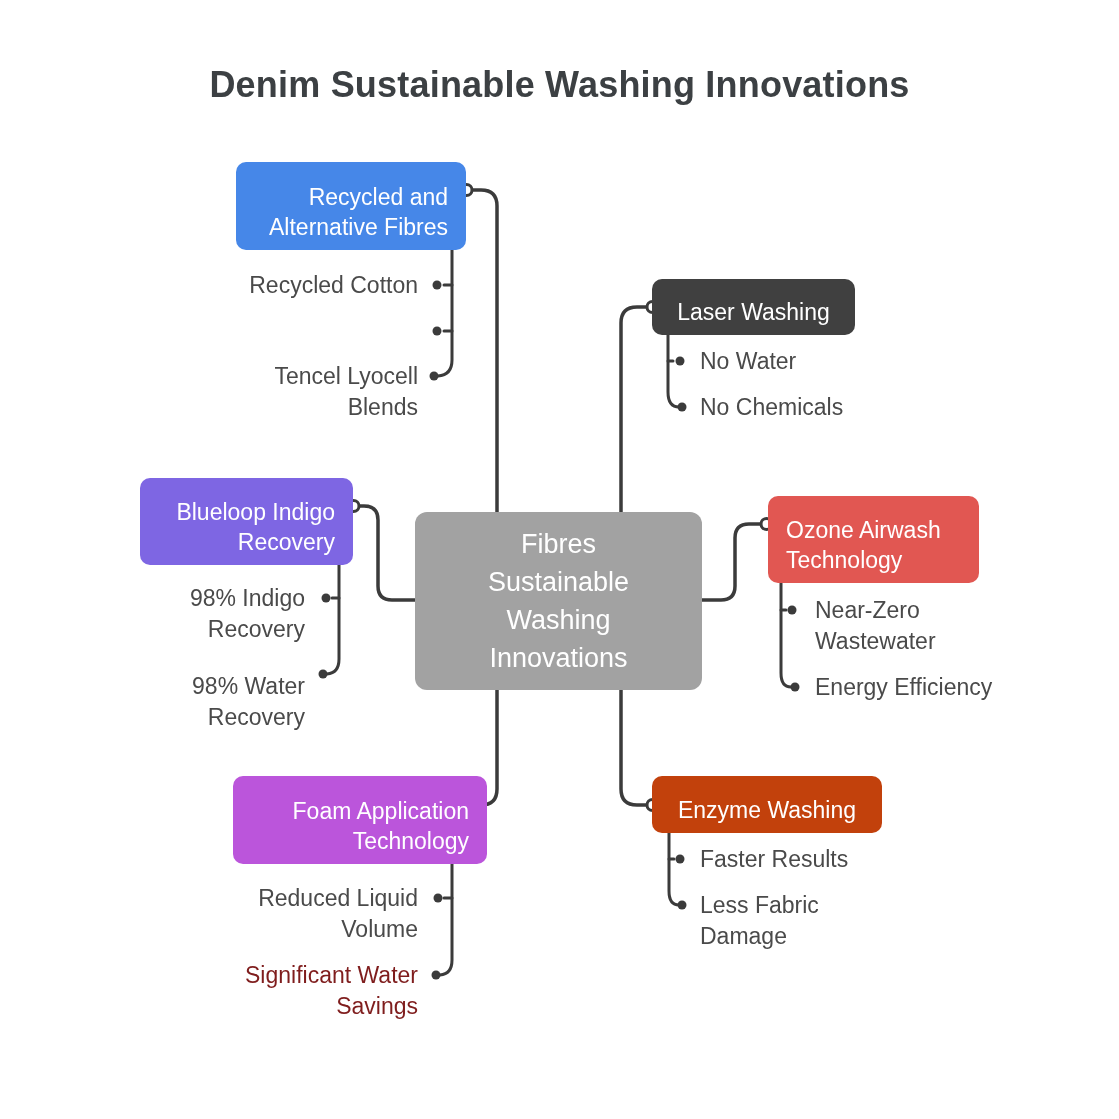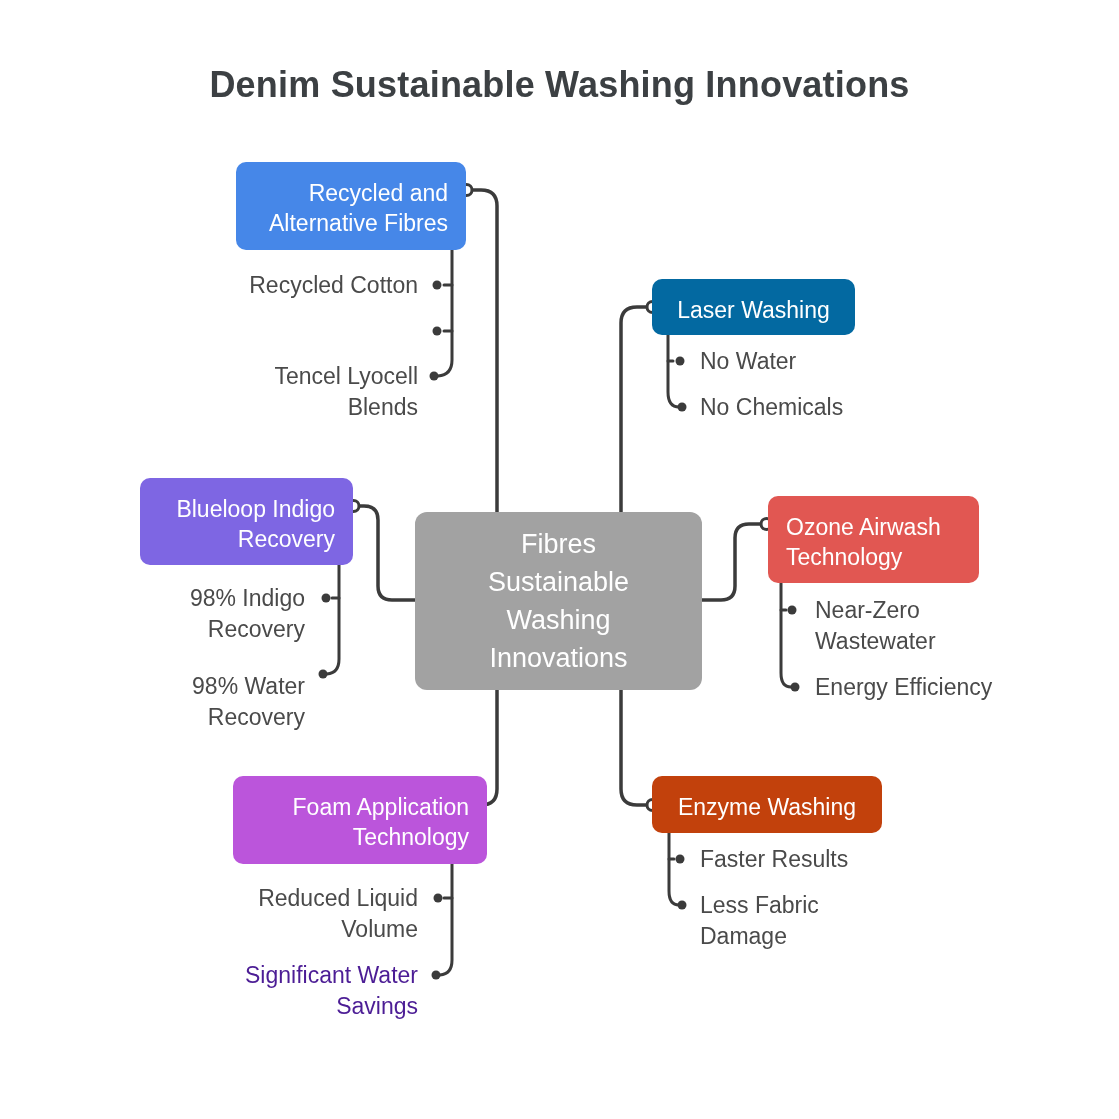--- a/index.html
+++ b/index.html
@@ -12,23 +12,23 @@
     text-align:center; font-size:36px; font-weight:700; letter-spacing:0.2px;
   }
   svg.wires { position:absolute; left:0; top:0; width:1119px; height:1119px; }
   .strokes path { fill:none; stroke-linecap:round; stroke-linejoin:round; }
   .strokes path.main  { stroke-width:3.5; }
   .strokes path.spine { stroke-width:3; }
   .dots circle  { stroke:none; }
   .rings circle { fill:#ffffff; stroke-width:3; }
 
   .topic {
-    position:absolute; display:flex; align-items:flex-start; box-sizing:border-box;
+    position:absolute; display:flex; align-items:flex-end; box-sizing:border-box;
     color:#ffffff; font-size:23px; line-height:30px; border-radius:10px;
-    padding:16px 18px;
+    padding:8px 18px;
   }
   .topic.right    { justify-content:flex-end;  text-align:right; }
   .topic.left     { justify-content:flex-start; text-align:left; }
   .topic.centered { justify-content:center;    text-align:center; }
 
   .t-recycled { left:236px; top:162px; width:230px; height:88px; }
   .t-laser    { left:652px; top:279px; width:203px; height:56px; }
   .t-blueloop { left:140px; top:478px; width:213px; height:87px; }
   .t-ozone    { left:768px; top:496px; width:211px; height:87px; }
   .t-foam     { left:233px; top:776px; width:254px; height:88px; }
@@ -120,21 +120,21 @@
     <span>Fibres</span>
     <span>Sustainable</span>
     <span>Washing</span>
     <span>Innovations</span>
   </div>
 
   <div class="topic right t-recycled" style="background-color: rgb(70, 135, 232);">
     <span>Recycled and Alternative Fibres</span>
   </div>
 
-  <div class="topic centered t-laser" style="background-color: #0369a1;">
+  <div class="topic centered t-laser" style="background-color: #404040;">
     <span>Laser Washing</span>
   </div>
 
   <div class="topic right t-blueloop" style="background-color: rgb(126, 102, 227);">
     <span>Blueloop Indigo Recovery</span>
   </div>
 
   <div class="topic left t-ozone" style="background-color: rgb(225, 87, 82);">
     <span>Ozone Airwash Technology</span>
   </div>
@@ -153,18 +153,18 @@
   <div class="leaf l-b1c0" style="color: rgb(74, 74, 74);">No Water</div>
   <div class="leaf l-b1c1" style="color: rgb(74, 74, 74);">No Chemicals</div>
 
   <div class="leaf ra l-b2c0" style="color: rgb(74, 74, 74);">98% Indigo Recovery</div>
   <div class="leaf ra l-b2c1" style="color: rgb(74, 74, 74); margin-top: 12px;">98% Water Recovery</div>
 
   <div class="leaf l-b3c0" style="color: rgb(74, 74, 74);">Near-Zero Wastewater</div>
   <div class="leaf l-b3c1" style="color: rgb(74, 74, 74);">Energy Efficiency</div>
 
   <div class="leaf ra l-b4c0" style="color: rgb(74, 74, 74);">Reduced Liquid Volume</div>
-  <div class="leaf ra l-b4c1" style="color: #4c1d95;">Significant Water Savings</div>
+  <div class="leaf ra l-b4c1" style="color: #7f1d1d;">Significant Water Savings</div>
 
   <div class="leaf l-b5c0" style="color: rgb(74, 74, 74);">Faster Results</div>
   <div class="leaf l-b5c1" style="color: rgb(74, 74, 74);">Less Fabric Damage</div>
 
 </div>
 
 </body></html>

